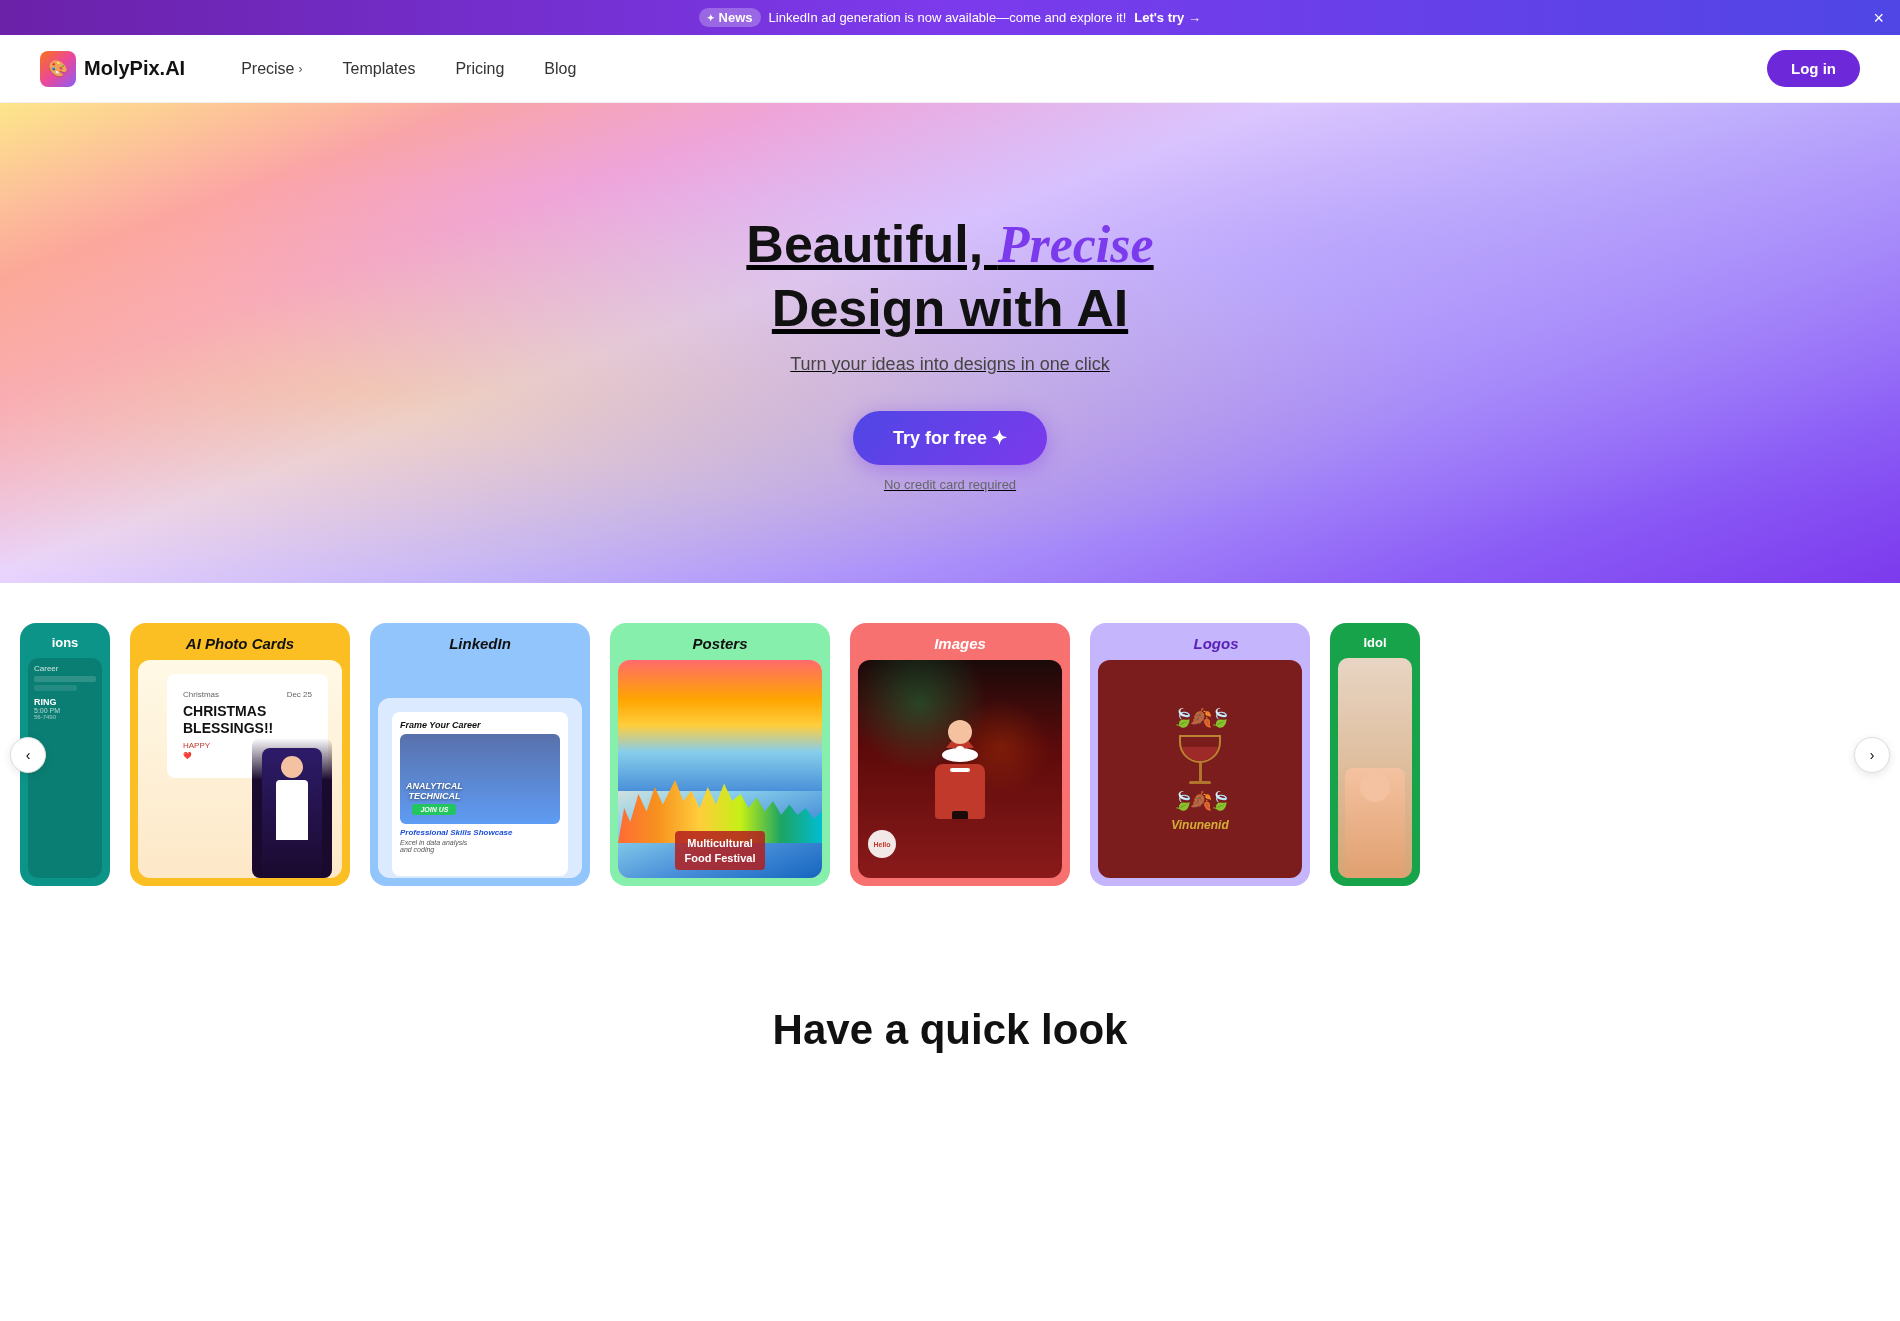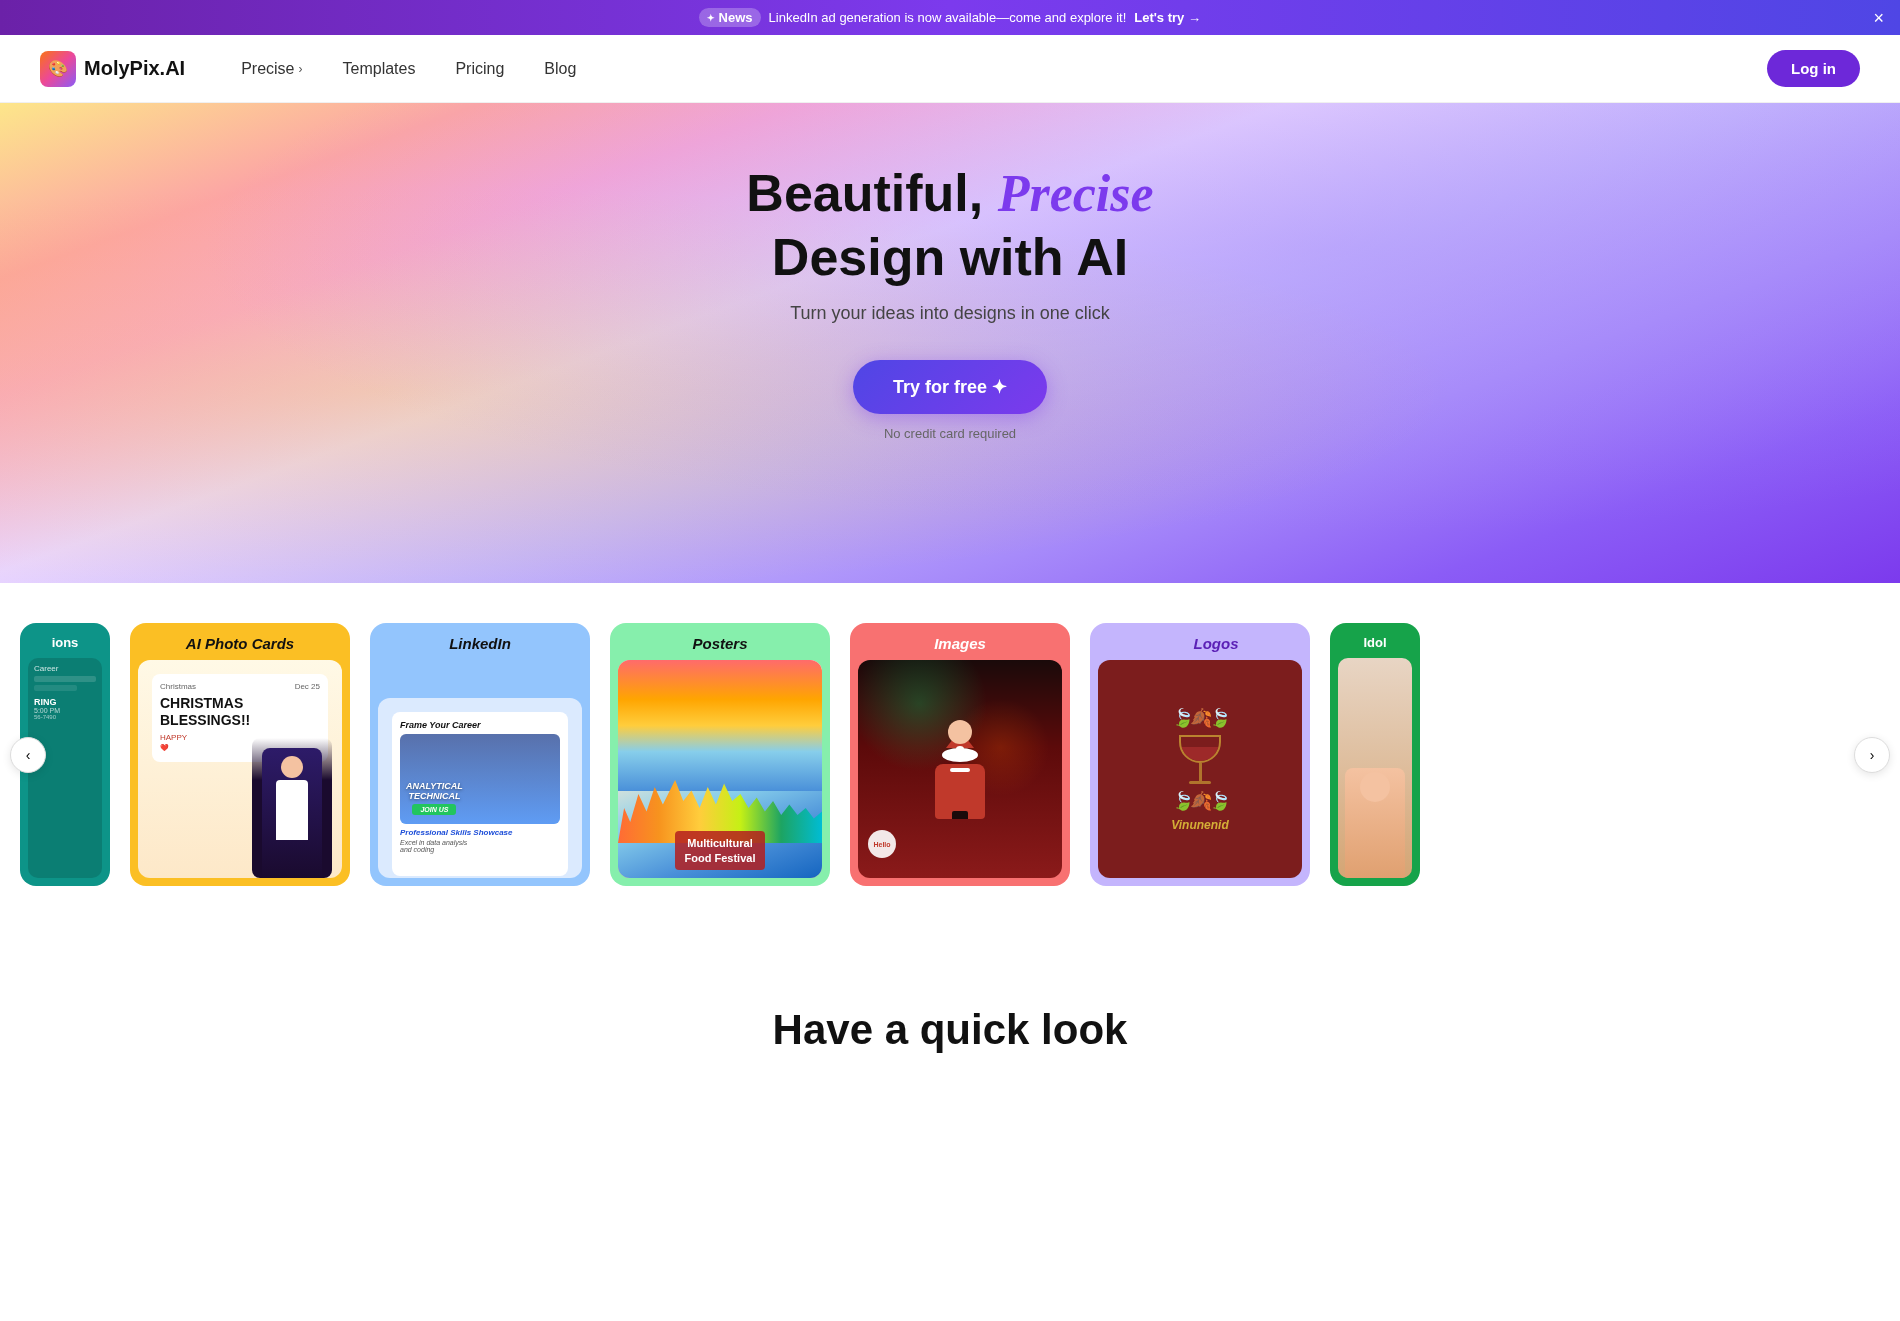--- a/index.html
+++ b/index.html
@@ -101,25 +101,26 @@
       cursor: pointer;
     }
 
     
     .hero {
       background: linear-gradient(160deg, #fde68a 0%, #fca5a5 15%, #f9a8d4 25%, #e9d5ff 40%, #c4b5fd 55%, #a78bfa 70%, #8b5cf6 85%, #7c3aed 100%);
       min-height: 480px;
       display: flex;
       flex-direction: column;
       align-items: center;
-      justify-content: flex-start;
+      justify-content: center;
       padding: 60px 8px 40px;
       text-align: center;
       position: relative;
       overflow: hidden;
+      text-decoration: underline;
     }
     .hero::before {
       content: '';
       position: absolute;
       inset: 0;
       background: radial-gradient(ellipse at 70% 30%, rgba(167, 139, 250, 0.4) 0%, transparent 60%),
                   radial-gradient(ellipse at 20% 60%, rgba(251, 191, 36, 0.3) 0%, transparent 50%);
     }
     .hero-content { position: relative; z-index: 2; }
     .hero-title-line1 {
@@ -353,21 +354,21 @@
           <div style="background:rgba(255,255,255,0.1); height:6px; border-radius:2px; margin-bottom:3px; width:70%;"></div>
           <div style="color:white; font-size:9px; font-weight:700; margin-top:6px;">RING</div>
           <div style="color:rgba(255,255,255,0.7); font-size:7px;">5:00 PM</div>
           <div style="color:rgba(255,255,255,0.6); font-size:6px;">56-7490</div>
         </div>
       </div>
 
       <div class="card card-1" style="width:220px; background:#fbbf24; min-height:260px;">
         <div class="card-label">AI Photo Cards</div>
         <div class="card-image-area" style="height:200px; background: linear-gradient(180deg, #fff9e6 0%, #fde8c8 100%); position:relative;">
-          <div class="photo-card-mock" style="position:absolute; top:6px; left:6px; right:6px; background:white; border-radius:8px; padding:8px;">
+          <div class="photo-card-mock" style="position:absolute; top:6px; left:21px; right:6px; background:white; border-radius:8px; padding:16px;">
             <div class="date-row">
               <span>Christmas</span>
               <span>Dec 25</span>
             </div>
             <div class="title">CHRISTMAS<br>BLESSINGS!!</div>
             <div style="color:#c0392b; font-size:8px;">HAPPY</div>
             <div style="font-size:7px; color:#777; margin:2px 0;">❤️</div>
           </div>
 
           <div style="position:absolute; bottom:0; right:10px; width:80px; height:140px; background: linear-gradient(180deg, transparent 0%, #1a0a2e 30%); border-radius:8px; overflow:hidden; display:flex; align-items:flex-end; justify-content:center;">

